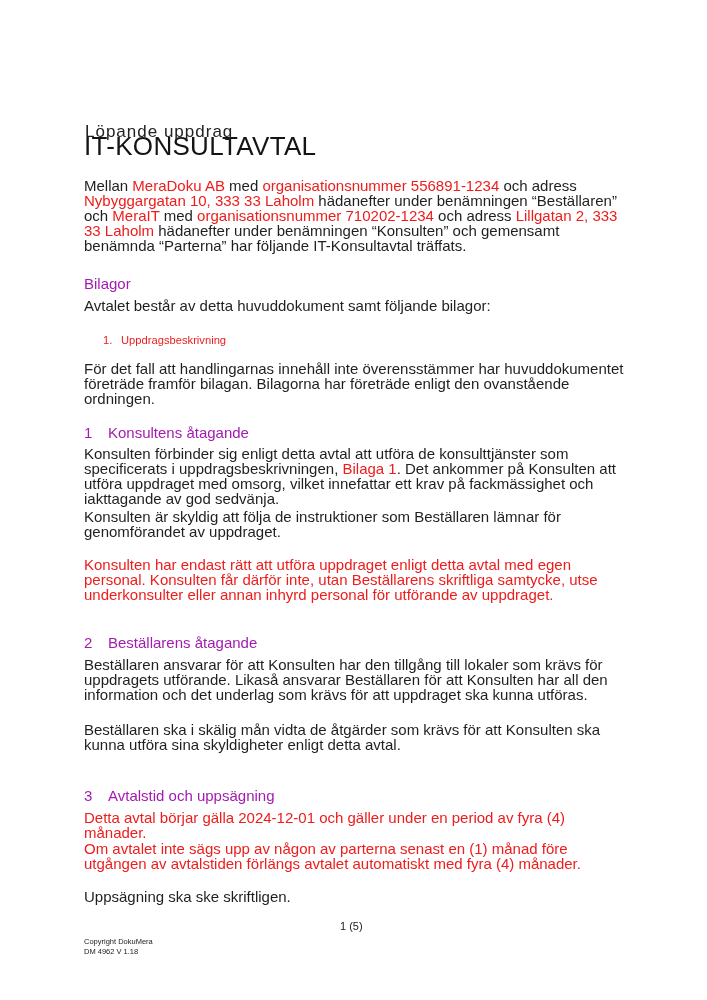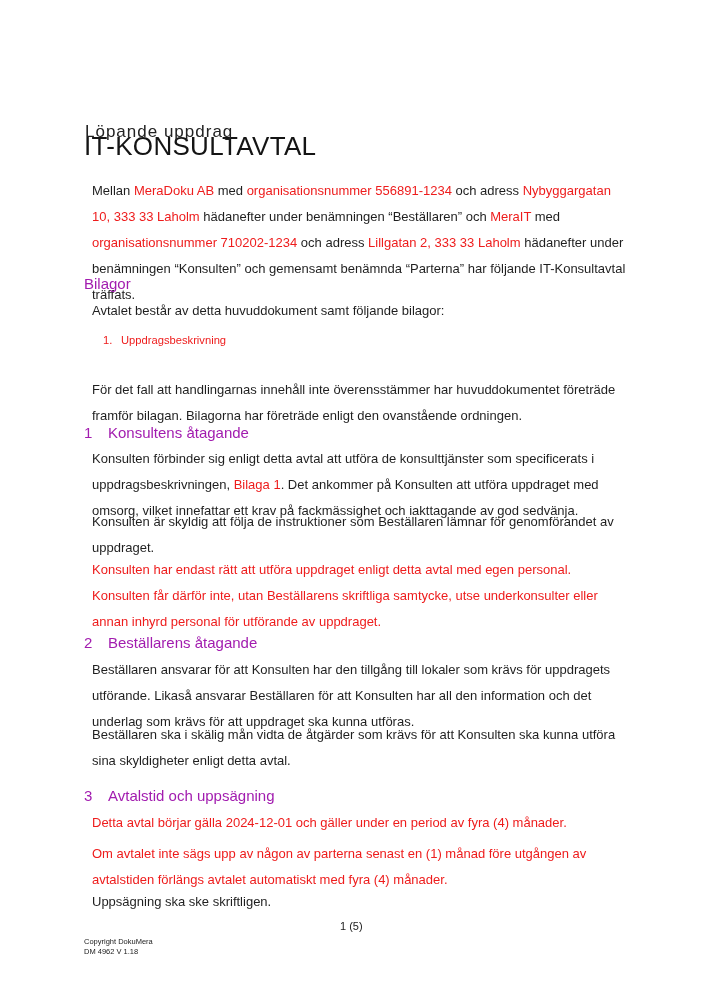--- a/index.html
+++ b/index.html
@@ -1,21 +1,21 @@
 <!DOCTYPE html>
 <html><head>
 <meta charset="utf-8">
 <style>
   html, body { margin: 0; padding: 0; background: #ffffff; }
   body { width: 707px; height: 1000px; position: relative; overflow: hidden;
          font-family: "Liberation Sans", "DejaVu Sans", sans-serif; color: #1a1a1a; }
   .page { position: absolute; left: 0; top: 0; width: 707px; height: 1000px; }
   .title { position: absolute; left: 84px; top: 88px; font-size: 26px; letter-spacing: 0.3px; color: #141414; font-weight: normal; margin-top: 43px; }
   .subtitle { position: absolute; left: 85px; top: 122px; font-size: 17px; letter-spacing: 1px; color: #222; }
-  .para { position: absolute; left: 92px; width: 540px; font-size: 13px; line-height: 26px; color: #1f1f1f; }
+  .para { position: absolute; left: 84px; width: 540px; font-size: 15px; line-height: 15px; color: #1f1f1f; }
   .red { color: #ee1c1c; }
   h2 { position: absolute; left: 84px; margin: 0; font-size: 15px; font-weight: normal; color: #a21caf; }
   h2 .num { display: inline-block; width: 24px; }
   .list-item { position: absolute; left: 103px; font-size: 11.2px; color: #ee1c1c; }
   .list-item .n { display: inline-block; width: 18px; }
   .page-num { position: absolute; left: 340px; top: 920px; font-size: 11px; color: #222; }
   .footer { position: absolute; left: 84px; font-size: 7.5px; color: #222; }
 </style>
 </head>
 <body>
@@ -26,21 +26,21 @@
 
   <div class="para" style="top:178px;">
     <span>Mellan </span><span class="red">MeraDoku AB</span><span> med </span><span class="red">organisationsnummer 556891-1234</span><span> och adress </span><span class="red">Nybyggargatan 10, 333 33 Laholm</span><span> hädanefter under benämningen “Beställaren” och </span><span class="red">MeraIT</span><span> med </span><span class="red">organisationsnummer 710202-1234</span><span> och adress </span><span class="red">Lillgatan 2, 333 33 Laholm</span><span> hädanefter under benämningen “Konsulten” och gemensamt benämnda “Parterna” har följande IT-Konsultavtal träffats.</span>
   </div>
 
   <h2 style="top:275px;">Bilagor</h2>
   <div class="para" style="top:298px;">Avtalet består av detta huvuddokument samt följande bilagor:</div>
   <div class="list-item" style="top:334px;">
     <span class="n">1.</span><span>Uppdragsbeskrivning</span>
   </div>
-  <div class="para" style="top:361px;margin-top:16px;">För det fall att handlingarnas innehåll inte överensstämmer har huvuddokumentet företräde framför bilagan. Bilagorna har företräde enligt den ovanstående ordningen.</div>
+  <div class="para" style="top:361px;">För det fall att handlingarnas innehåll inte överensstämmer har huvuddokumentet företräde framför bilagan. Bilagorna har företräde enligt den ovanstående ordningen.</div>
 
   <h2 style="top:424px;"><span class="num">1</span><span>Konsultens åtagande</span></h2>
   <div class="para" style="top:446px;">
     <span>Konsulten förbinder sig enligt detta avtal att utföra de konsulttjänster som specificerats i uppdragsbeskrivningen, </span><span class="red">Bilaga 1</span><span>. Det ankommer på Konsulten att utföra uppdraget med omsorg, vilket innefattar ett krav på fackmässighet och iakttagande av god sedvänja.</span>
   </div>
   <div class="para red" style="top:557px;">Konsulten har endast rätt att utföra uppdraget enligt detta avtal med egen personal. Konsulten får därför inte, utan Beställarens skriftliga samtycke, utse underkonsulter eller annan inhyrd personal för utförande av uppdraget.</div>
   <div class="para" style="top:509px;">Konsulten är skyldig att följa de instruktioner som Beställaren lämnar för genomförandet av uppdraget.</div>
 
   <h2 style="top:634px;"><span class="num">2</span><span>Beställarens åtagande</span></h2>
   <div class="para" style="top:657px;">Beställaren ansvarar för att Konsulten har den tillgång till lokaler som krävs för uppdragets utförande. Likaså ansvarar Beställaren för att Konsulten har all den information och det underlag som krävs för att uppdraget ska kunna utföras.</div>

